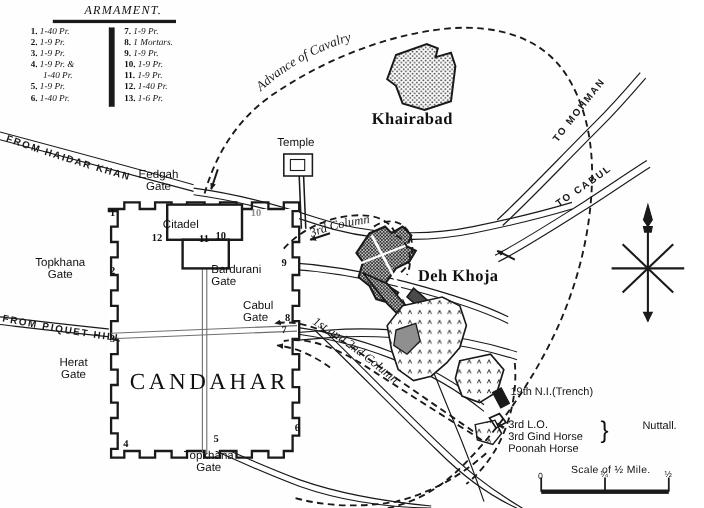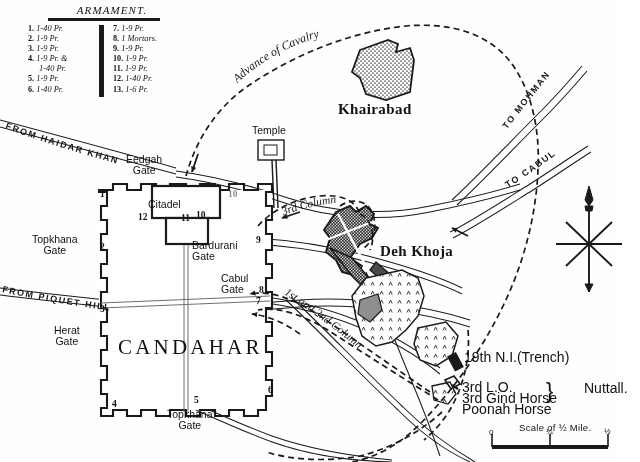--- a/index.html
+++ b/index.html
@@ -31,21 +31,21 @@
 
   
   .city-name{font-family:"Liberation Serif",serif;font-size:21px;
              letter-spacing:3.2px;}
   .place-big{font-family:"Liberation Serif",serif;font-weight:bold;
              font-size:15px;letter-spacing:.4px;}
   .gate{font-family:"Liberation Sans",sans-serif;font-size:10.5px;
         text-align:center;line-height:11px;}
   .gate-l{font-family:"Liberation Sans",sans-serif;font-size:10.5px;
           line-height:11px;}
-  .troop{font-family:"Liberation Sans",sans-serif;font-size:14px;
+  .troop{font-family:"Liberation Sans",sans-serif;font-size:10px;
          line-height:12px;white-space:nowrap;}
   .gunnum{font-family:"Liberation Serif",serif;font-size:9.5px;
           font-weight:bold;}
   .gunnum.faint{color:#8d8d8d;}
   .scale-txt{font-family:"Liberation Sans",sans-serif;font-size:9.5px;
              letter-spacing:.3px;}
   .citadel-lbl{font-family:"Liberation Sans",sans-serif;font-size:10.5px;}
   .temple-lbl{font-family:"Liberation Sans",sans-serif;font-size:10.5px;}
   .road-lbl{font-family:"Liberation Sans",sans-serif;font-size:9px;
             letter-spacing:1.6px;font-weight:bold;}

